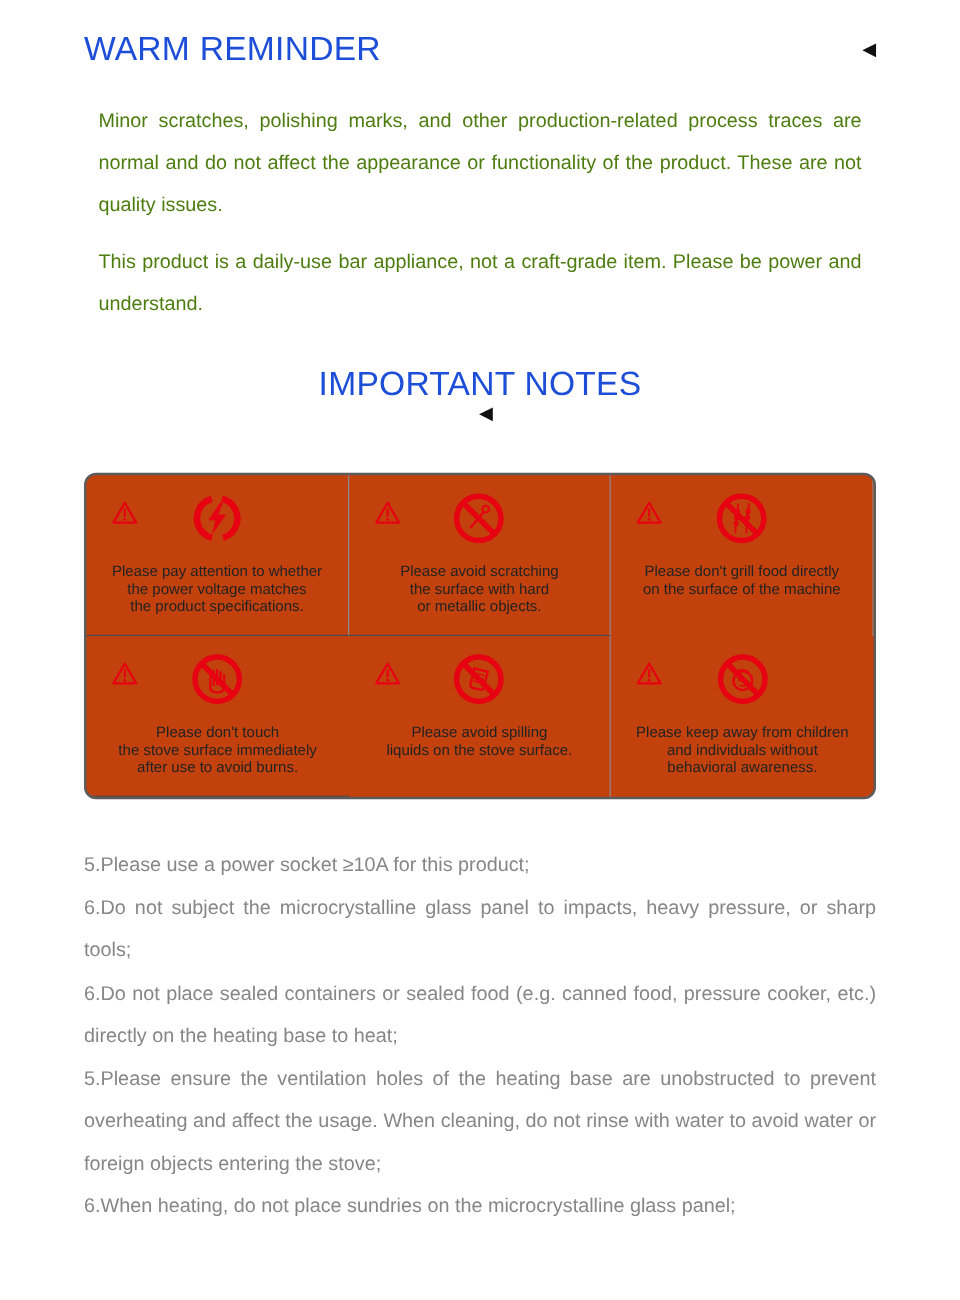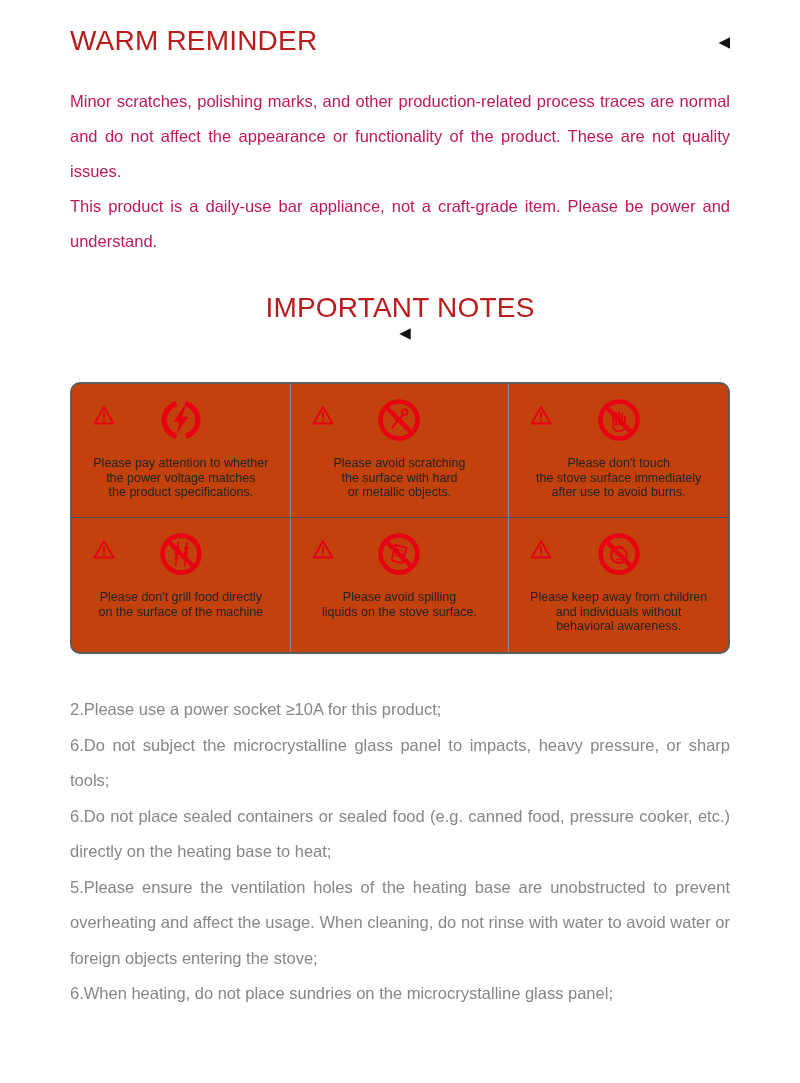--- a/index.html
+++ b/index.html
@@ -17,37 +17,37 @@
     width: 800px;
   }
   .section-heading {
     display: flex;
     align-items: center;
     justify-content: space-between;
   }
   .section-heading .title {
     font-size: 28px;
     font-weight: 500;
-    color: #b91c1c;
+    color: #1d4ed8;
     letter-spacing: 0.2px;
     margin: 0;
     line-height: 34px;
   }
   .section-heading .marker {
     color: #111111;
     font-size: 15px;
     line-height: 15px;
     flex: 0 0 auto;
     margin-left: 10px;
   }
   .body-text {
-    margin: 0;
+    margin: 12px;
     font-size: 16.5px;
     line-height: 35px;
-    color: #be185d;
+    color: #4d7c0f;
     text-align: justify;
   }
   .intro-block { margin-top: 26px; }
   .heading-notes { margin-top: 32px; flex-direction: column; }
 
   .warn-table {
     margin-top: 42px;
     border: 2px solid #5c5c5c;
     border-radius: 10px;
     display: grid;
@@ -151,52 +151,52 @@
         <circle cx="35" cy="18.5" r="3.4" fill="none" stroke="currentColor" stroke-width="2"></circle>
         <path d="M33 21.5 L20 37" stroke="currentColor" stroke-width="2.4" fill="none" stroke-linecap="round"></path>
         <path d="M21 19 L36 36" stroke="currentColor" stroke-width="2.4" fill="none" stroke-linecap="round"></path>
         <use href="#def-ban"></use>
       </svg>
       <div class="warn-caption">Please avoid scratching
 the surface with hard
 or metallic objects.</div>
     </div>
 
-    <div class="warn-cell bB">
-      <svg class="tri-icon" viewBox="0 0 24 22">
-          <use href="#def-tri"></use>
-        </svg>
-      <svg class="ban-icon" viewBox="0 0 56 56">
-        <path fill="none" stroke="currentColor" stroke-width="2.2" stroke-linecap="round" d="M21 36 V25 M24.5 34 V19.5 M28 33.5 V18.5 M31.5 34 V20.5 M35 36 V24 M21 36 q0 5.5 7 5.5 7 0 7 -5.5"></path>
-        <use href="#def-ban"></use>
-      </svg>
-      <div class="warn-caption">Please don't touch
-the stove surface immediately
-after use to avoid burns.</div>
-    </div>
-
     <div class="warn-cell bR">
       <svg class="tri-icon" viewBox="0 0 24 22">
           <use href="#def-tri"></use>
         </svg>
       <svg class="ban-icon" viewBox="0 0 56 56">
         <path d="M24.5 13 L21.5 43" stroke="currentColor" stroke-width="1.8" fill="none"></path>
         <circle cx="23.6" cy="21" r="2.6" fill="currentColor"></circle>
         <circle cx="23" cy="27" r="2.6" fill="currentColor"></circle>
         <circle cx="22.4" cy="33" r="2.6" fill="currentColor"></circle>
         <path d="M35.5 13 L32.5 43" stroke="currentColor" stroke-width="1.8" fill="none"></path>
         <circle cx="34.6" cy="21" r="2.6" fill="currentColor"></circle>
         <circle cx="34" cy="27" r="2.6" fill="currentColor"></circle>
         <circle cx="33.4" cy="33" r="2.6" fill="currentColor"></circle>
         <use href="#def-ban"></use>
       </svg>
       <div class="warn-caption">Please don't grill food directly
 on the surface of the machine</div>
     </div>
 
+    <div class="warn-cell bB">
+      <svg class="tri-icon" viewBox="0 0 24 22">
+          <use href="#def-tri"></use>
+        </svg>
+      <svg class="ban-icon" viewBox="0 0 56 56">
+        <path fill="none" stroke="currentColor" stroke-width="2.2" stroke-linecap="round" d="M21 36 V25 M24.5 34 V19.5 M28 33.5 V18.5 M31.5 34 V20.5 M35 36 V24 M21 36 q0 5.5 7 5.5 7 0 7 -5.5"></path>
+        <use href="#def-ban"></use>
+      </svg>
+      <div class="warn-caption">Please don't touch
+the stove surface immediately
+after use to avoid burns.</div>
+    </div>
+
     <div class="warn-cell bR">
       <svg class="tri-icon" viewBox="0 0 24 22">
           <use href="#def-tri"></use>
         </svg>
       <svg class="ban-icon" viewBox="0 0 56 56">
         <g transform="rotate(14 28 28)">
           <path fill="none" stroke="currentColor" stroke-width="2.3" d="M21 18.5 h14 v16.5 q0 3 -3 3 h-8 q-3 0 -3 -3 Z"></path>
           <path fill="none" stroke="currentColor" stroke-width="1.5" d="M23 23 h10 M23 27 h10 M23 31 h10"></path>
         </g>
         <use href="#def-ban"></use>
@@ -218,21 +218,21 @@
         <use href="#def-ban"></use>
       </svg>
       <div class="warn-caption">Please keep away from children
 and individuals without
 behavioral awareness.</div>
     </div>
 
   </div>
 
   <div class="notes-list">
-    <p class="note">2.Please use a power socket ≥10A for this product;</p>
+    <p class="note">5.Please use a power socket ≥10A for this product;</p>
     <p class="note">6.Do not subject the microcrystalline glass panel to impacts, heavy pressure, or sharp tools;</p>
     <p class="note">6.Do not place sealed containers or sealed food (e.g. canned food, pressure cooker, etc.) directly on the heating base to heat;</p>
     <p class="note">5.Please ensure the ventilation holes of the heating base are unobstructed to prevent overheating and affect the usage. When cleaning, do not rinse with water to avoid water or foreign objects entering the stove;</p>
     <p class="note">6.When heating, do not place sundries on the microcrystalline glass panel;</p>
 
   </div>
 
 </div>
 
 </body></html>

